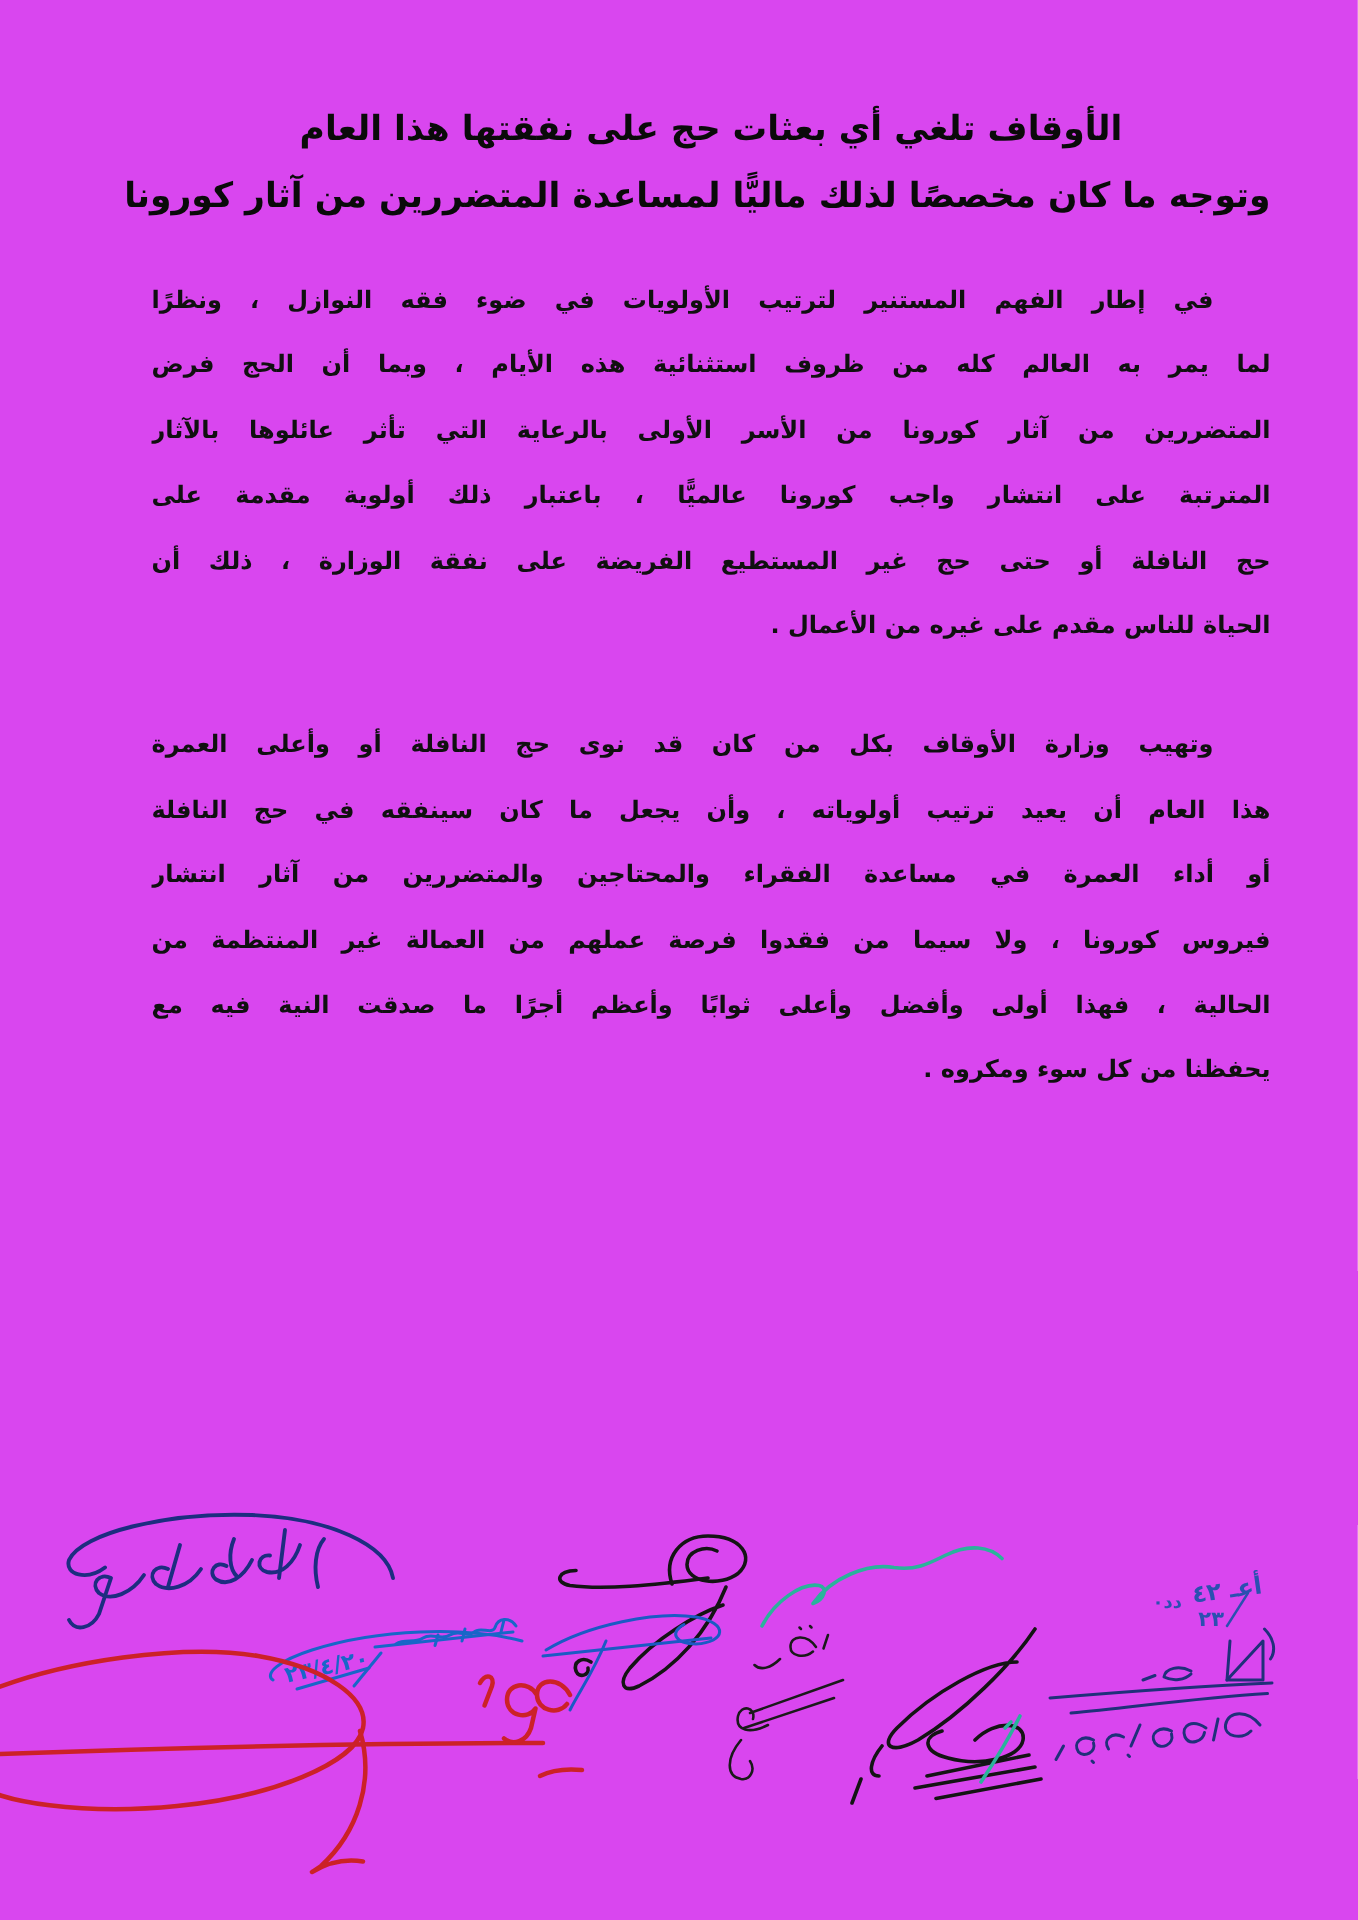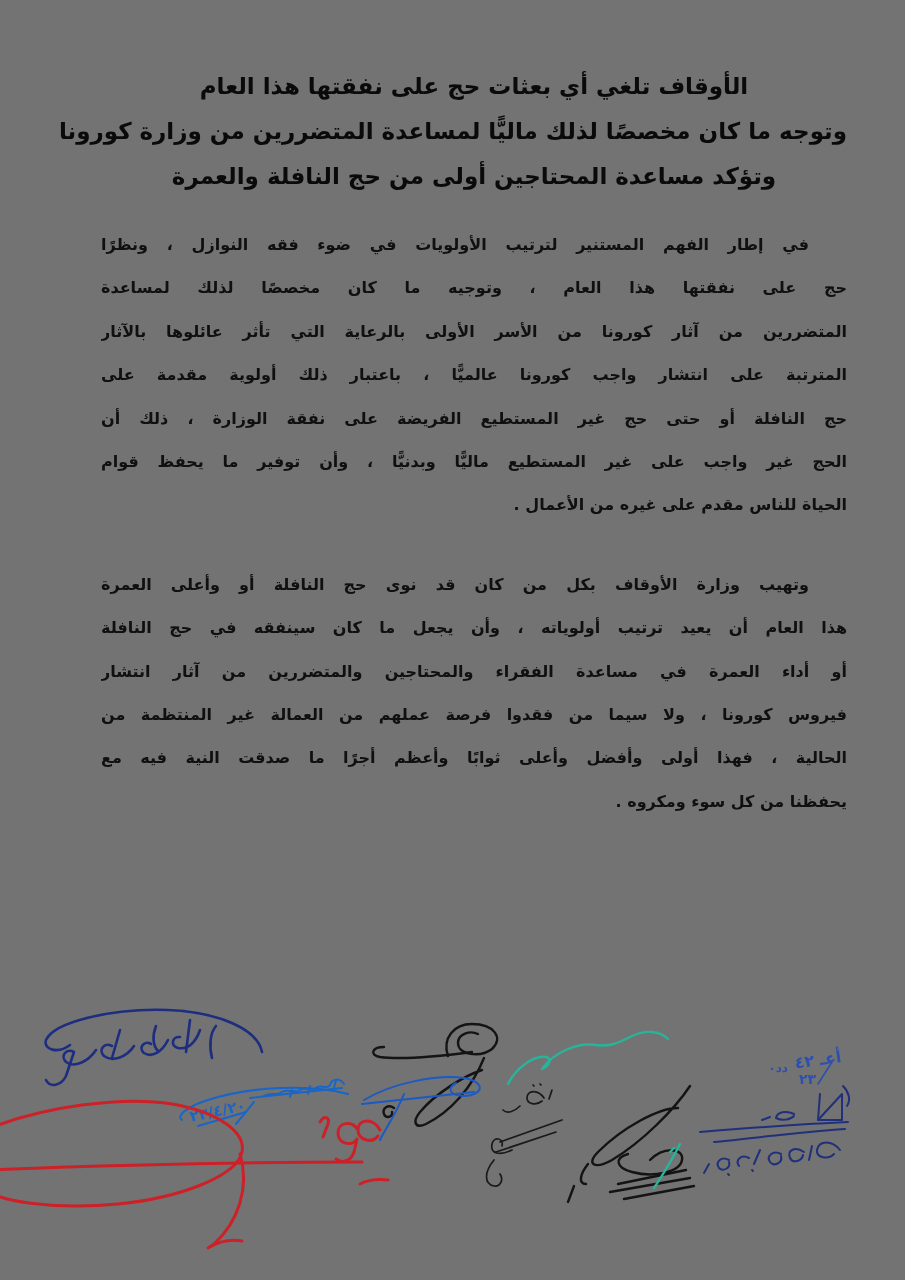--- a/index.html
+++ b/index.html
@@ -5,21 +5,21 @@
   html, body { margin: 0; padding: 0; }
   body {
     width: 905px; height: 1280px;
     background: #ffffff;
     position: relative;
     overflow: hidden;
     font-family: "DejaVu Sans", sans-serif;
   }
   .page {
     position: absolute; inset: 0;
-    background: #737373;
+    background: #d946ef;
     padding-left: 41px;
   }
   .content {
     direction: rtl;
     padding: 64px 58px 0 60px;
     color: #0e0e0e;
   }
   .title-block { margin-bottom: 24px; }
   .title-line {
     text-align: center;
@@ -53,31 +53,29 @@
   .sig-layer text { font-family: "DejaVu Sans", sans-serif; font-weight: 700; }
 </style>
 </head>
 <body>
 
 <div class="page">
   <div class="content">
 
     <div class="title-block">
       <div class="title-line">الأوقاف تلغي أي بعثات حج على نفقتها هذا العام</div>
-      <div class="title-line">وتوجه ما كان مخصصًا لذلك ماليًّا لمساعدة المتضررين من وزارة كورونا</div>
-      <div class="title-line">وتؤكد مساعدة المحتاجين أولى من حج النافلة والعمرة</div>
+      <div class="title-line">وتوجه ما كان مخصصًا لذلك ماليًّا لمساعدة المتضررين من آثار كورونا</div>
     </div>
 
     <div class="para">
       <div class="bline first">في إطار الفهم المستنير لترتيب الأولويات في ضوء فقه النوازل ، ونظرًا</div>
-      <div class="bline">حج على نفقتها هذا العام ، وتوجيه ما كان مخصصًا لذلك لمساعدة</div>
+      <div class="bline">لما يمر به العالم كله من ظروف استثنائية هذه الأيام ، وبما أن الحج فرض</div>
       <div class="bline">المتضررين من آثار كورونا من الأسر الأولى بالرعاية التي تأثر عائلوها بالآثار</div>
       <div class="bline">المترتبة على انتشار واجب كورونا عالميًّا ، باعتبار ذلك أولوية مقدمة على</div>
       <div class="bline">حج النافلة أو حتى حج غير المستطيع الفريضة على نفقة الوزارة ، ذلك أن</div>
-      <div class="bline">الحج غير واجب على غير المستطيع ماليًّا وبدنيًّا ، وأن توفير ما يحفظ قوام</div>
       <div class="bline last">الحياة للناس مقدم على غيره من الأعمال .</div>
     </div>
 
     <div class="para">
       <div class="bline first">وتهيب وزارة الأوقاف بكل من كان قد نوى حج النافلة أو وأعلى العمرة</div>
       <div class="bline">هذا العام أن يعيد ترتيب أولوياته ، وأن يجعل ما كان سينفقه في حج النافلة</div>
       <div class="bline">أو أداء العمرة في مساعدة الفقراء والمحتاجين والمتضررين من آثار انتشار</div>
       <div class="bline">فيروس كورونا ، ولا سيما من فقدوا فرصة عملهم من العمالة غير المنتظمة من</div>
       <div class="bline">الحالية ، فهذا أولى وأفضل وأعلى ثوابًا وأعظم أجرًا ما صدقت النية فيه مع</div>
       <div class="bline last">يحفظنا من كل سوء ومكروه .</div>

